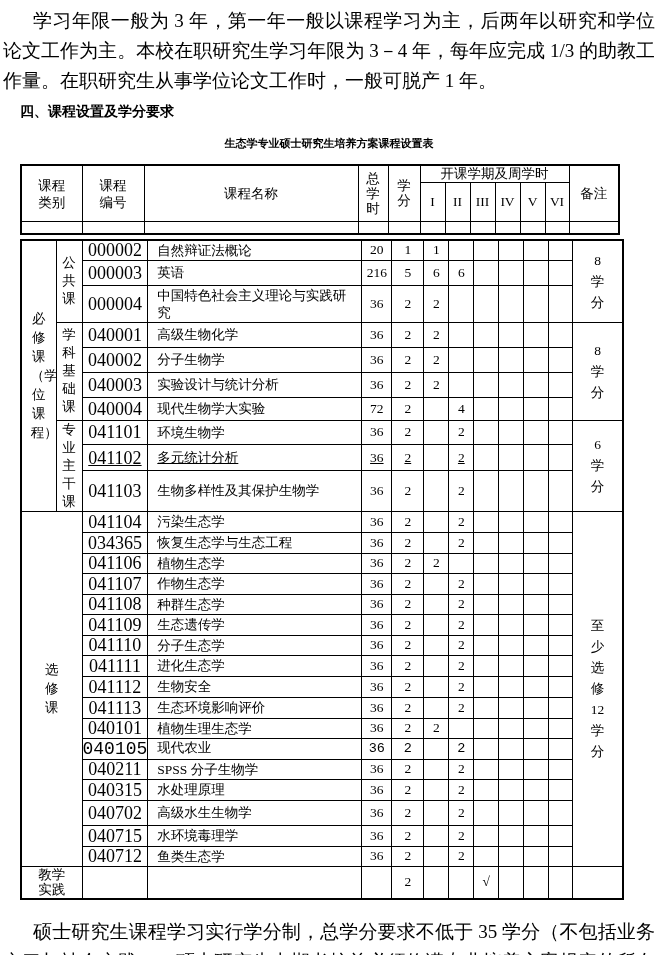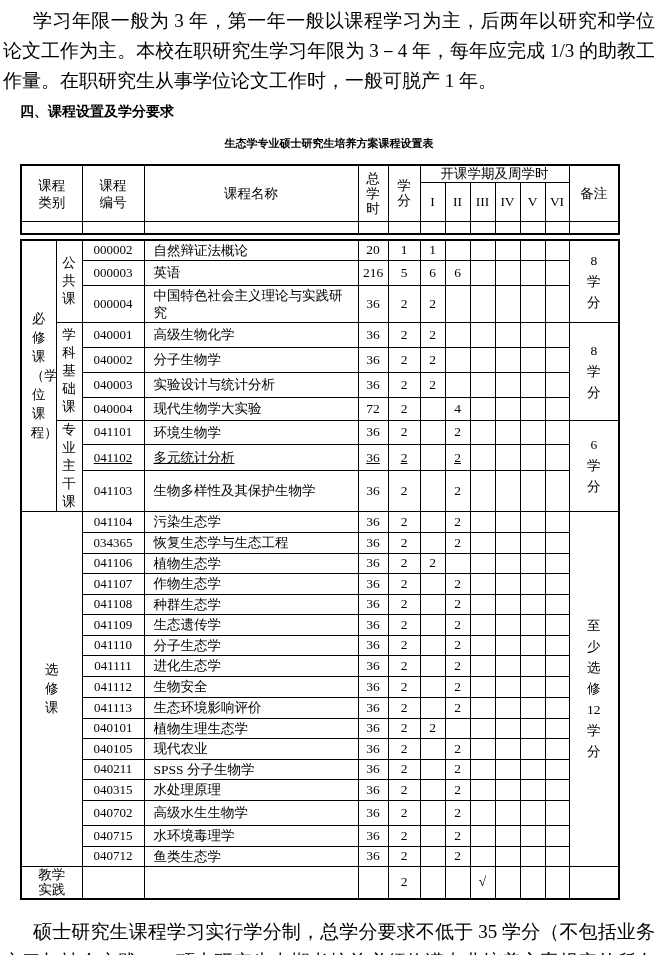--- a/index.html
+++ b/index.html
@@ -24,21 +24,21 @@
   table { border-collapse:collapse; table-layout:fixed; margin-left:17px; }
   table.hdr { margin-top:8px; }
   table.bdy { margin-top:4px; }
   td {
     border:1px solid #000; padding:0; text-align:center; vertical-align:middle;
     font-size:13.5px; line-height:16px; overflow:hidden;
   }
   table { border:2px solid #000; }
 
   .name-cell { text-align:left; padding:1px 4px 1px 9px; line-height:17px; word-break:break-all; }
-  .code-cell { font-size:13px;margin-top:39px; }
+  .code-cell { font-size:18px;margin-top:39px; }
   .num-cell  { font-size:13.5px; }
 
   
   .v       { display:inline-block; word-break:break-all; }
   .v-cat   { width:16px; line-height:19px; }
   .v-sub   { width:15px; line-height:18px; }
   .v-rem   { width:17px; line-height:21px; }
   .v-prac  { width:30px; line-height:15px; }
   .v-hdr2  { width:30px; line-height:17px; }
   .v-hdr1  { width:14px; line-height:15px; }
@@ -376,21 +376,21 @@
           <td class="name-cell">植物生理生态学</td>
           <td class="num-cell">36</td>
           <td class="num-cell">2</td>
           <td class="num-cell">2</td>
           <td class="num-cell"></td>
           <td class="num-cell"></td>
           <td class="num-cell"></td>
           <td class="num-cell"></td>
           <td class="num-cell"></td>
         </tr>
-        <tr style="height: 21px;">
+        <tr style="height: 21px; font-family: Liberation Mono, monospace;">
           <td class="code-cell">040105</td>
           <td class="name-cell">现代农业</td>
           <td class="num-cell">36</td>
           <td class="num-cell">2</td>
           <td class="num-cell"></td>
           <td class="num-cell">2</td>
           <td class="num-cell"></td>
           <td class="num-cell"></td>
           <td class="num-cell"></td>
           <td class="num-cell"></td>

